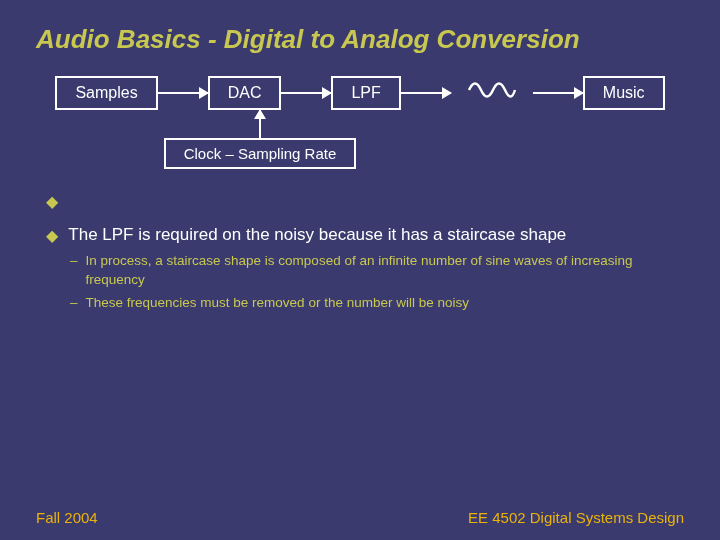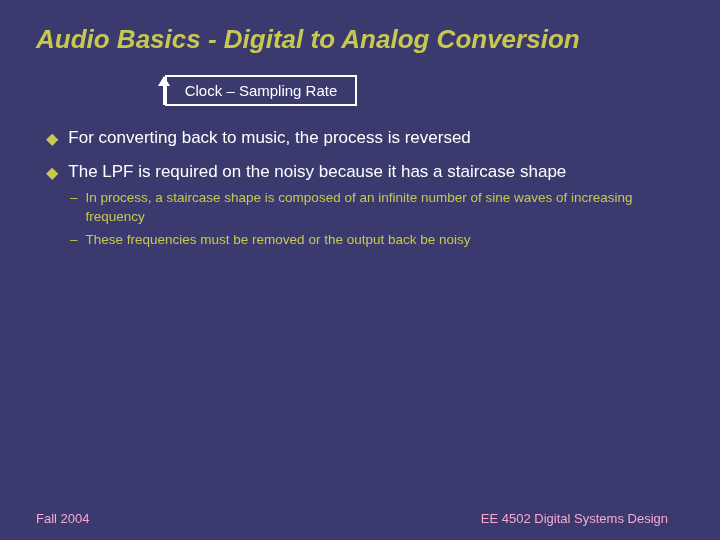--- a/index.html
+++ b/index.html
@@ -78,21 +78,21 @@
 
     .wave-icon {
       font-size: 28px;
       color: white;
       margin: 0 16px;
       line-height: 1;
     }
 
     .clock-label-area {
       display: flex;
-      flex-direction: row;
+      flex-direction: column;
       align-items: center;
       margin-top: 0;
       position: relative;
     }
 
     .clock-arrow-up {
       width: 2px;
       height: 28px;
       background: white;
       position: relative;
@@ -156,64 +156,95 @@
 
     .sub-dash {
       margin-right: 8px;
       flex-shrink: 0;
     }
 
     .footer {
       position: absolute;
       bottom: 14px;
       left: 36px;
-      right: 52px;
+      right: 36px;
       display: flex;
       justify-content: space-between;
-      font-size: 13px;
-      color: #f9a8d4;
+      font-size: 15px;
+      color: #eab308;
     }
   </style>
 </head>
 <body>
 
 <div class="slide">
 
   <div class="title">Audio Basics - Digital to Analog Conversion</div>
 
   <div class="diagram-area">
 
+    <div class="diagram-row">
+
+      <div class="box">Samples</div>
+
+      <div class="arrow-line">
+        <div class="arrow-h"></div>
+      </div>
+
+      <div class="box">DAC</div>
+
+      <div class="arrow-line">
+        <div class="arrow-h"></div>
+      </div>
+
+      <div class="box">LPF</div>
+
+      <div class="arrow-line">
+        <div class="arrow-h"></div>
+      </div>
+
+      <div class="wave-icon">
+        <svg width="50" height="30" viewBox="0 0 50 30">
+          <path d="M2,15 Q8,2 14,15 Q20,28 26,15 Q32,2 38,15 Q44,28 48,15" stroke="white" stroke-width="2.5" fill="none"></path>
+        </svg>
+      </div>
+
+      <div class="arrow-line">
+        <div class="arrow-h"></div>
+      </div>
+
+      <div class="box">Music</div>
+    </div>
 
     <div class="clock-label-area" style="margin-left: -200px;">
       <div class="clock-arrow-up"></div>
       <div class="clock-label">Clock – Sampling Rate</div>
     </div>
 
   </div>
 
   <div class="bullet-section">
 
     <div class="bullet-item">
       <span class="bullet-diamond">◆</span>
-      <span>For converting back to music, the process is reversed</span>
     </div>
 
     <div class="bullet-item" style="flex-direction: column; align-items: flex-start;">
       <div style="display:flex; align-items: flex-start;">
         <span class="bullet-diamond">◆</span>
         <span>The LPF is required on the noisy because it has a staircase shape</span>
       </div>
       <div class="sub-bullets">
         <div class="sub-bullet">
           <span class="sub-dash">–</span>
           <span>In process, a staircase shape is composed of an infinite number of sine waves of increasing frequency</span>
         </div>
         <div class="sub-bullet">
           <span class="sub-dash">–</span>
-          <span>These frequencies must be removed or the output back be noisy</span>
+          <span>These frequencies must be removed or the number will be noisy</span>
         </div>
       </div>
     </div>
 
   </div>
 
 </div>
 
 <div class="footer">
   <span>Fall 2004</span>

